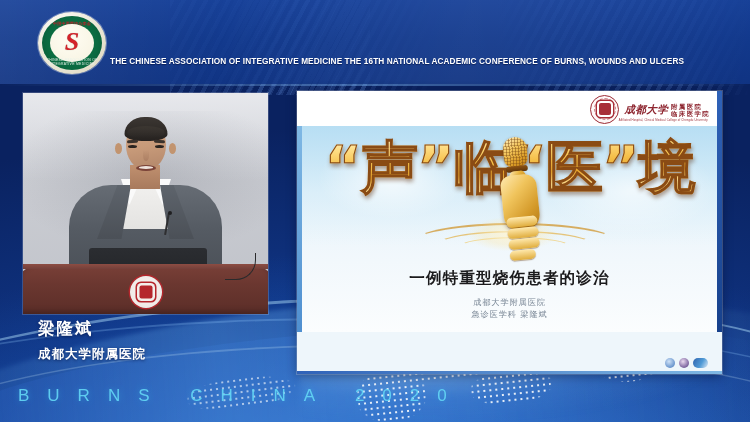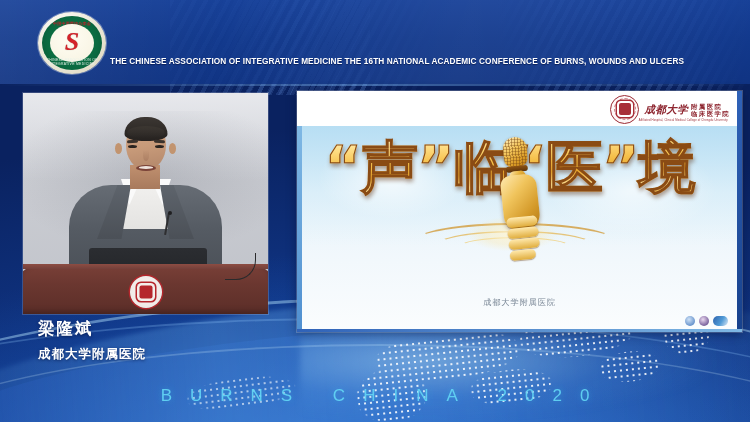--- a/index.html
+++ b/index.html
@@ -328,25 +328,24 @@
   }
   .np-org{
     position:absolute;left:38px;top:28px;
     font-family:"DejaVu Sans","Liberation Sans",sans-serif;
     font-size:12.5px;font-weight:700;letter-spacing:1px;color:#ffffff;
     text-shadow:0 1px 3px rgba(0,15,60,.7);
   }
 
   
   .slide{
-    position:absolute;left:297px;top:91px;width:425px;height:241px;
+    position:absolute;left:297px;top:91px;width:425px;height:283px;
     background:#eef6fb;
     overflow:hidden;
     box-shadow:0 2px 10px rgba(0,10,45,.45), 0 0 0 1px rgba(255,255,255,.25);
-    padding-left:20px;
   }
   .sl-whiteband{
     position:absolute;left:0;top:0;width:100%;height:35px;background:#ffffff;
   }
   .sl-body{
     position:absolute;left:0;top:35px;width:100%;height:206px;
     background:linear-gradient(180deg,#dff0fa 0%,#e8f4fb 32%,#f2f8fc 66%,#fbfdfe 100%);
   }
   .sl-cloud1{
     position:absolute;left:20px;top:48px;width:150px;height:80px;border-radius:50%;
@@ -499,21 +498,21 @@
   .slogo{width:10px;height:10px;border-radius:50%;}
   .slogo1{background:radial-gradient(circle at 40% 35%,#cfe2f7,#3e74bb);}
   .slogo2{background:radial-gradient(circle at 40% 35%,#e9d8ef,#4a2f7a);}
   .slogo3{
     width:15px;height:10px;border-radius:6px;
     background:linear-gradient(120deg,#2f63ae 0%,#4f9ad6 55%,#dfeaf6 100%);
   }
 
   
   .burns{
-    position:absolute;left:0;right:0;top:386px;text-align:center;
+    position:absolute;left:0;right:0;top:386px;
     font-family:"Liberation Sans",sans-serif;
     font-size:17px;font-weight:400;letter-spacing:18px;
     color:#63d6f5;
     text-shadow:0 0 6px rgba(60,180,235,.55);
     white-space:nowrap;
     padding-left:18px;
     opacity:.92;
   }
 </style>
 </head>
@@ -626,21 +625,23 @@
         <div class="mic-body"></div>
         <div class="hand">
           <div class="finger f1"></div>
           <div class="finger f2"></div>
           <div class="finger f3"></div>
           <div class="finger f4"></div>
         </div>
       </div>
     </div>
 
+    <div class="sl-subtitle">一例特重型烧伤患者的诊治</div>
     <div class="sl-by1">成都大学附属医院</div>
+    <div class="sl-by2">急诊医学科   梁隆斌</div>
 
     <div class="sl-logos">
       <div class="slogo slogo1"></div>
       <div class="slogo slogo2"></div>
       <div class="slogo slogo3"></div>
     </div>
   </div>
 
   <div class="burns">BURNS CHINA 2020</div>
 

